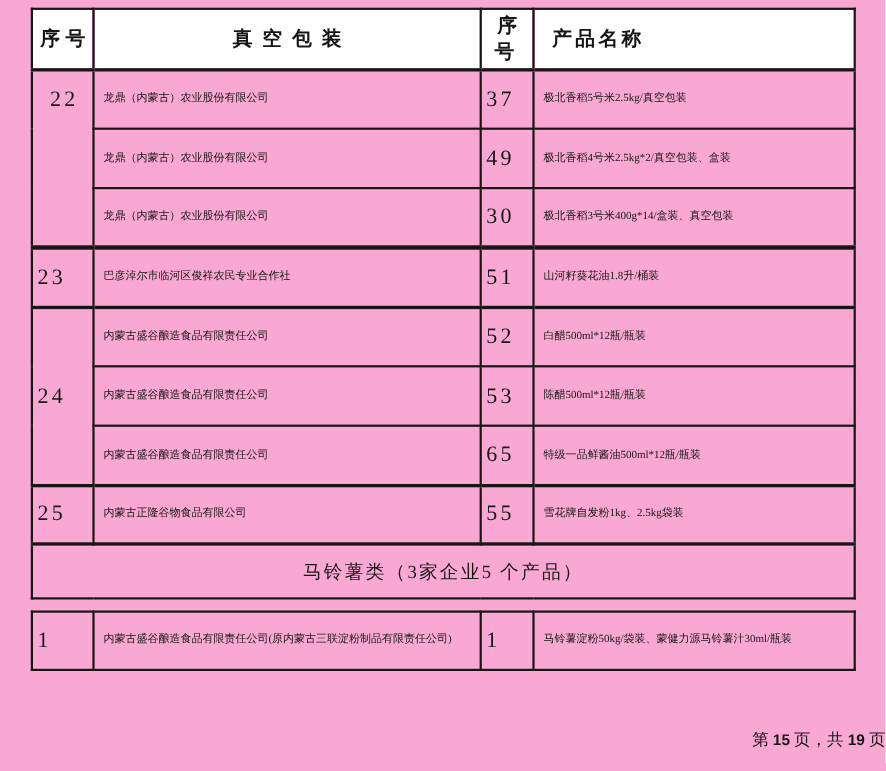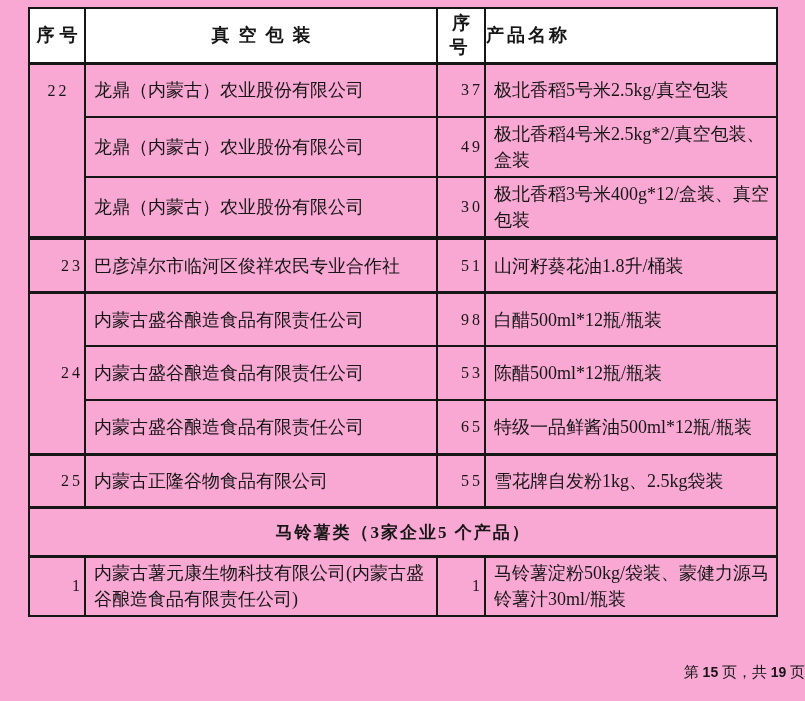--- a/index.html
+++ b/index.html
@@ -49,46 +49,46 @@
   tr.first-data td { border-top-width: 3px; }
 
   th {
     font-weight: bold;
     font-size: 18px;
     text-align: center;
     background: #ffffff;
   }
   th.h-serial { letter-spacing: 5px; text-indent: 5px; }
   th.h-company { letter-spacing: 9px; text-indent: 9px; }
-  th.h-product { text-align: left; padding-left: 0; letter-spacing: 3px; }
+  th.h-product { text-align: left; padding-left: 16px; letter-spacing: 3px; }
 
   td.num {
-    text-align: right;
-    font-size: 16px;
+    text-align: left;
+    font-size: 20px;
     letter-spacing: 3px;
     text-indent: 3px;
   }
   td.num-span-first {
     vertical-align: top;
   }
   td.num-span-first .first-row-center {
     height: 50px;
     display: flex;
     align-items: center;
     justify-content: center;
   }
   td.txt {
-    font-size: 18px;
+    font-size: 10px;
     line-height: 1.45;
     padding: 3px 6px 3px 8px;
     text-align: left;
   }
   td.section-cell {
     text-align: center;
-    font-weight: bold;
+    font-weight: normal;
     font-size: 17px;
     letter-spacing: 2px;
   }
   .footer {
     position: absolute;
     left: 0;
     top: 663px;
     width: 805px;
     text-align: right;
     font-size: 15px;
@@ -129,34 +129,34 @@
       <td class="txt">极北香稻5号米2.5kg/真空包装</td>
     </tr>
     <tr class="row">
       <td class="txt">龙鼎（内蒙古）农业股份有限公司</td>
       <td class="num">49</td>
       <td class="txt">极北香稻4号米2.5kg*2/真空包装、盒装</td>
     </tr>
     <tr class="row">
       <td class="txt">龙鼎（内蒙古）农业股份有限公司</td>
       <td class="num">30</td>
-      <td class="txt">极北香稻3号米400g*12/盒装、真空包装</td>
+      <td class="txt">极北香稻3号米400g*14/盒装、真空包装</td>
     </tr>
 
     <tr class="row sep-thick">
       <td class="num">23</td>
       <td class="txt">巴彦淖尔市临河区俊祥农民专业合作社</td>
       <td class="num">51</td>
       <td class="txt">山河籽葵花油1.8升/桶装</td>
     </tr>
 
     <tr class="row sep-med">
       <td class="num" rowspan="3">24</td>
       <td class="txt">内蒙古盛谷酿造食品有限责任公司</td>
-      <td class="num">98</td>
+      <td class="num">52</td>
       <td class="txt">白醋500ml*12瓶/瓶装</td>
     </tr>
     <tr class="row">
       <td class="txt">内蒙古盛谷酿造食品有限责任公司</td>
       <td class="num">53</td>
       <td class="txt">陈醋500ml*12瓶/瓶装</td>
     </tr>
     <tr class="row">
       <td class="txt">内蒙古盛谷酿造食品有限责任公司</td>
       <td class="num">65</td>
@@ -179,21 +179,21 @@
   <table class="potato-table">
     <colgroup>
       <col style="width:56px">
       <col style="width:352px">
       <col style="width:48px">
       <col style="width:292px">
     </colgroup>
     <tbody>
         <tr class="p-row">
       <td class="num">1</td>
-      <td class="txt">内蒙古薯元康生物科技有限公司(内蒙古盛谷酿造食品有限责任公司)</td>
+      <td class="txt">内蒙古盛谷酿造食品有限责任公司(原内蒙古三联淀粉制品有限责任公司)</td>
       <td class="num">1</td>
       <td class="txt">马铃薯淀粉50kg/袋装、蒙健力源马铃薯汁30ml/瓶装</td>
     </tr>
   </tbody>
     </table>
 
   <div class="footer"><span>第 </span><span class="fnum">15</span><span> 页，共 </span><span class="fnum">19</span><span> 页</span></div>
 
 </div>
 

